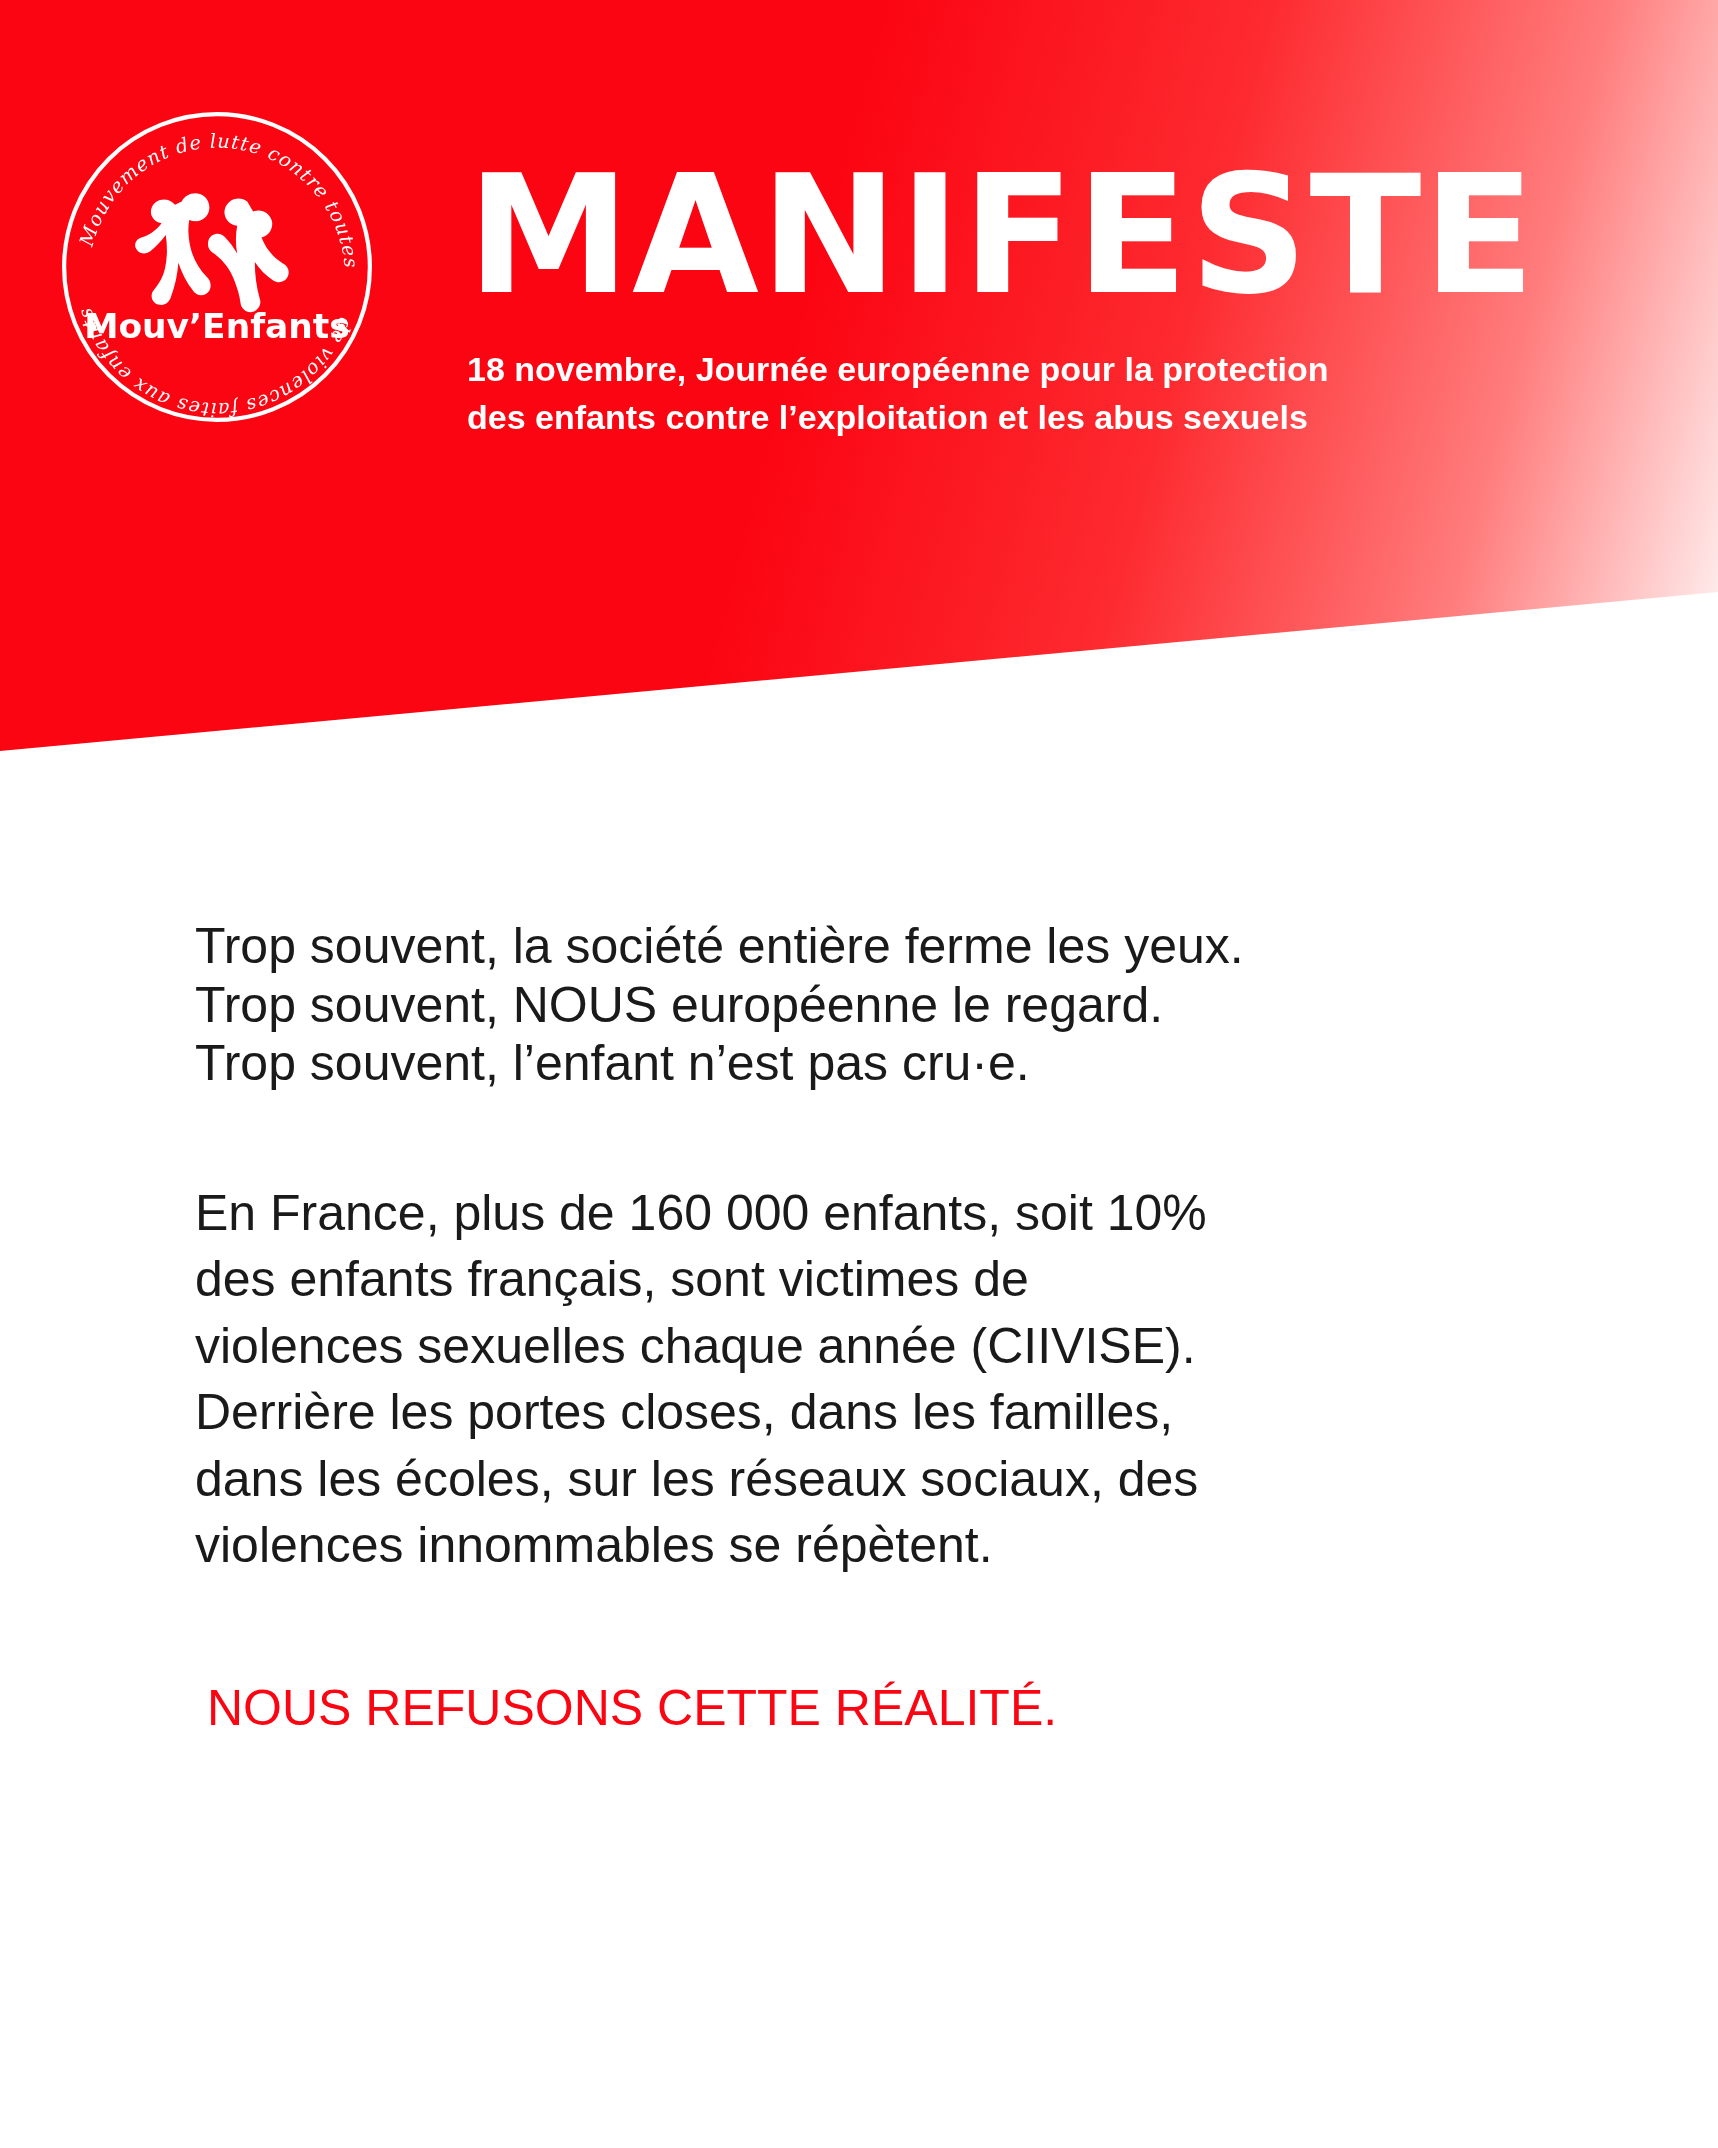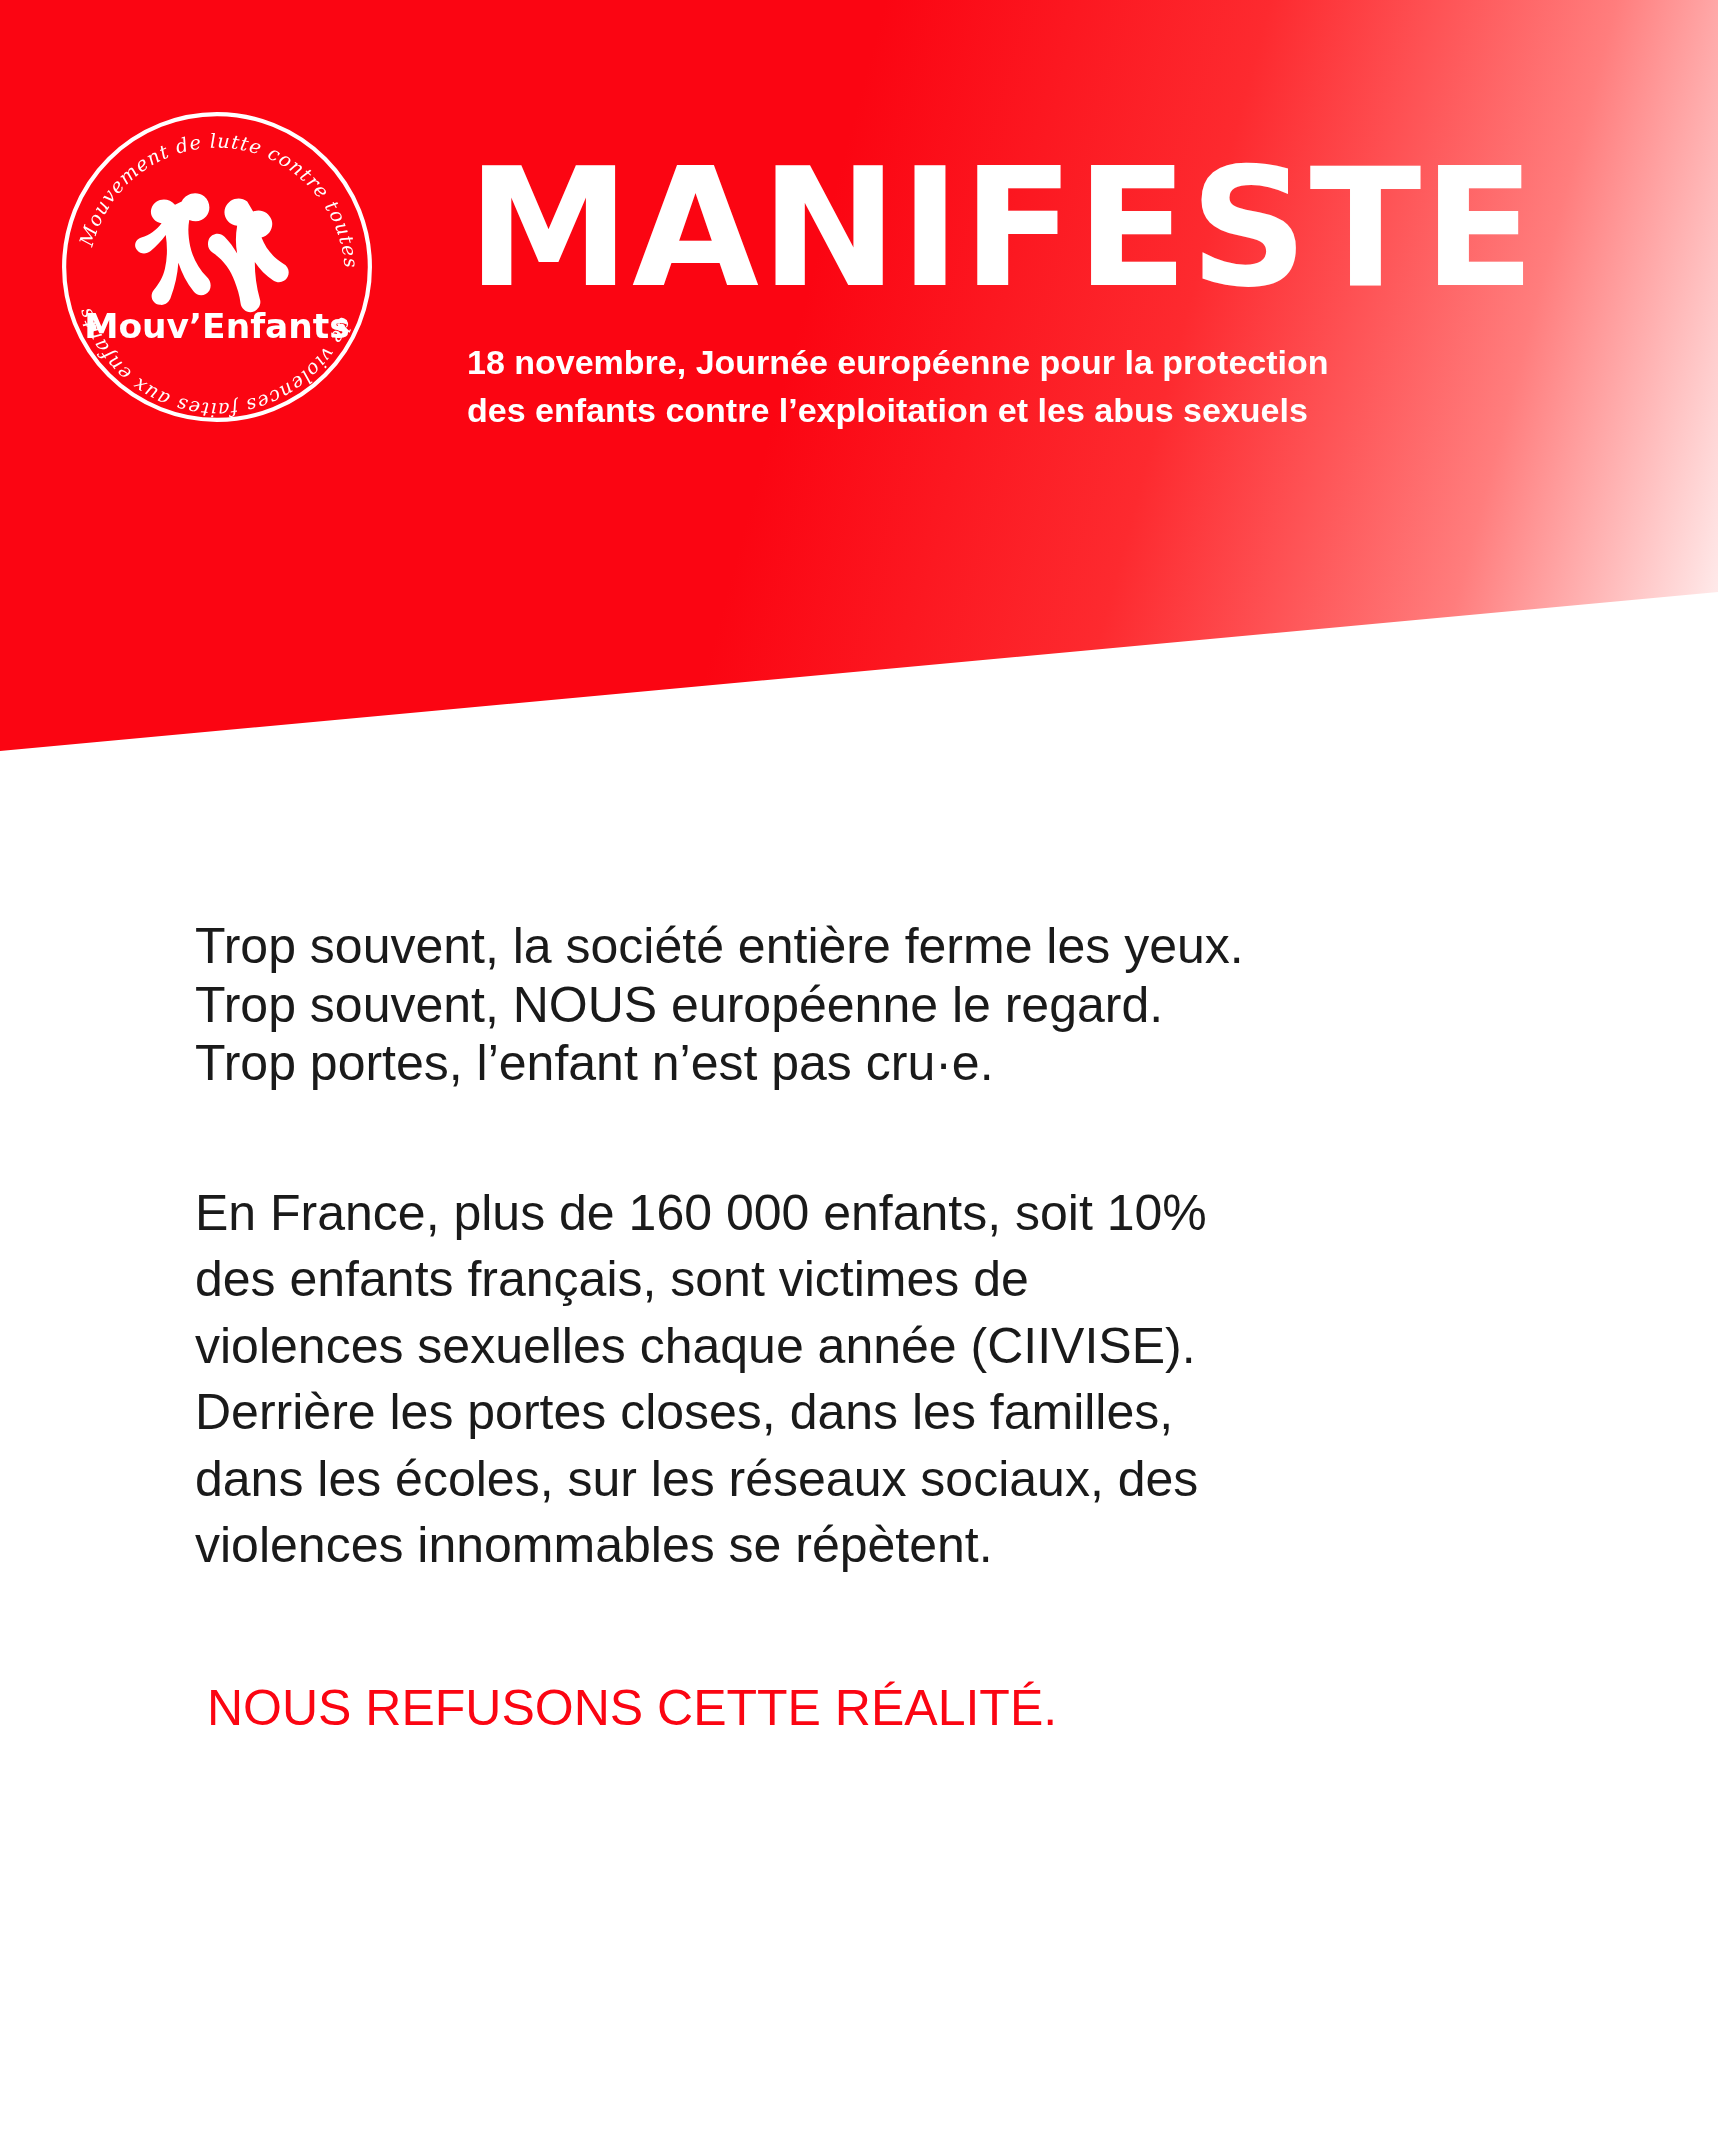--- a/index.html
+++ b/index.html
@@ -39,21 +39,21 @@
     top: 99px;
     width: 336px;
     height: 336px;
   }
   .logo svg { display: block; }
 
   
   .title-block {
     position: absolute;
     left: 467px;
-    top: 147px;
+    top: 154px;
     width: 1192px;
   }
   .manifeste {
     font-family: "DejaVu Sans", sans-serif;
     font-weight: 700;
     font-size: 164px;
     line-height: 1.0;
     letter-spacing: 1.7px;
     color: #ffffff;
     margin: 0;
@@ -140,21 +140,21 @@
       <span>des enfants contre l’exploitation et les abus sexuels</span>
     </div>
   </div>
 </div>
 
 <div class="content">
 
   <p class="para">
     <span class="line">Trop souvent, la société entière ferme les yeux.</span>
     <span class="line">Trop souvent, NOUS européenne le regard.</span>
-    <span class="line">Trop portes, l’enfant n’est pas cru·e.</span>
+    <span class="line">Trop souvent, l’enfant n’est pas cru·e.</span>
   </p>
 
   <div class="para-gap"></div>
 
   <p class="para block">
     <span class="line">En France, plus de 160 000 enfants, soit 10%</span>
     <span class="line">des enfants français, sont victimes de</span>
     <span class="line">violences sexuelles chaque année (CIIVISE).</span>
     <span class="line">Derrière les portes closes, dans les familles,</span>
     <span class="line">dans les écoles, sur les réseaux sociaux, des</span>

